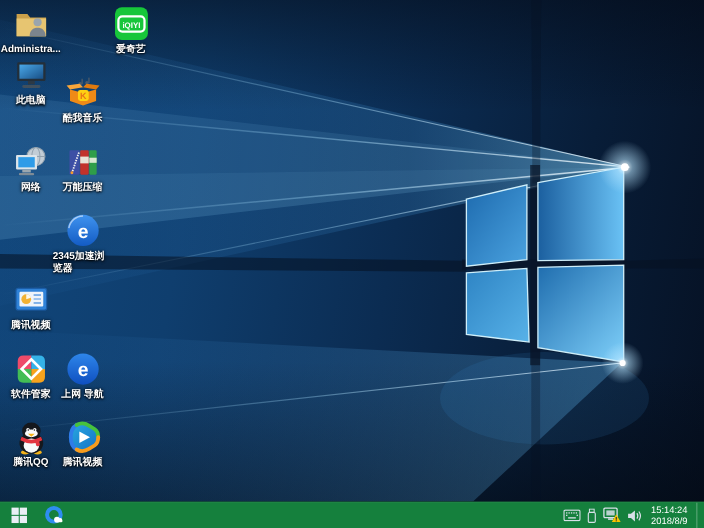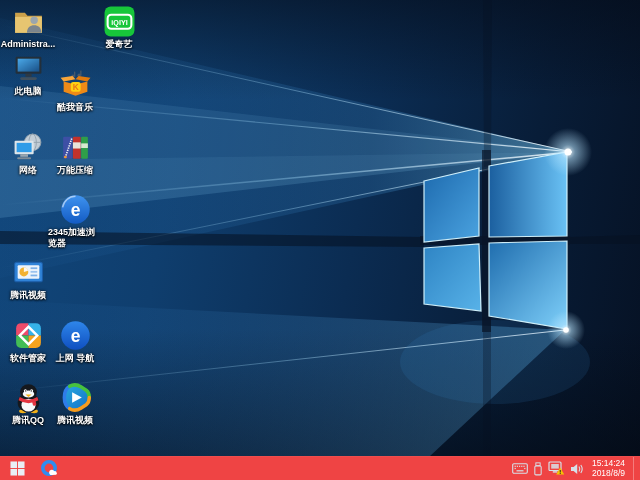--- a/index.html
+++ b/index.html
@@ -19,21 +19,21 @@
   .icon-cell{position:absolute;width:54px;display:flex;flex-direction:column;
              align-items:center;cursor:default;}
   .ic{width:33px;height:33px;display:flex;align-items:center;justify-content:center;}
   .ic svg{display:block;}
   .ic-label{margin-top:1px;max-width:56px;text-align:left;color:#fff;
             font-size:9px;line-height:10.5px;
             text-shadow:0 1px 2px #000,0 0 3px rgba(0,0,0,.9);font-weight:bold;}
 
   
   .taskbar{position:absolute;left:0;bottom:0;width:640px;height:24px;
-           background:#ef4444;border-top:1px solid rgba(255,255,255,.05);
+           background:#15803d;border-top:1px solid rgba(255,255,255,.05);
            box-sizing:border-box;display:flex;align-items:center;}
   .tb-btn{height:24px;display:flex;align-items:center;justify-content:center;}
   .tb-start{width:34px;}
   .tb-app{width:30px;}
   .tray{margin-left:auto;height:24px;display:flex;align-items:center;gap:5px;
         padding-right:1px;}
   .tray-ic{display:flex;align-items:center;justify-content:center;}
   .clock{color:#fff;font-size:8.5px;line-height:9.5px;text-align:center;
          padding:0 3px;white-space:nowrap;}
   .show-desktop{width:5px;height:24px;border-left:1px solid rgba(255,255,255,.3);}

